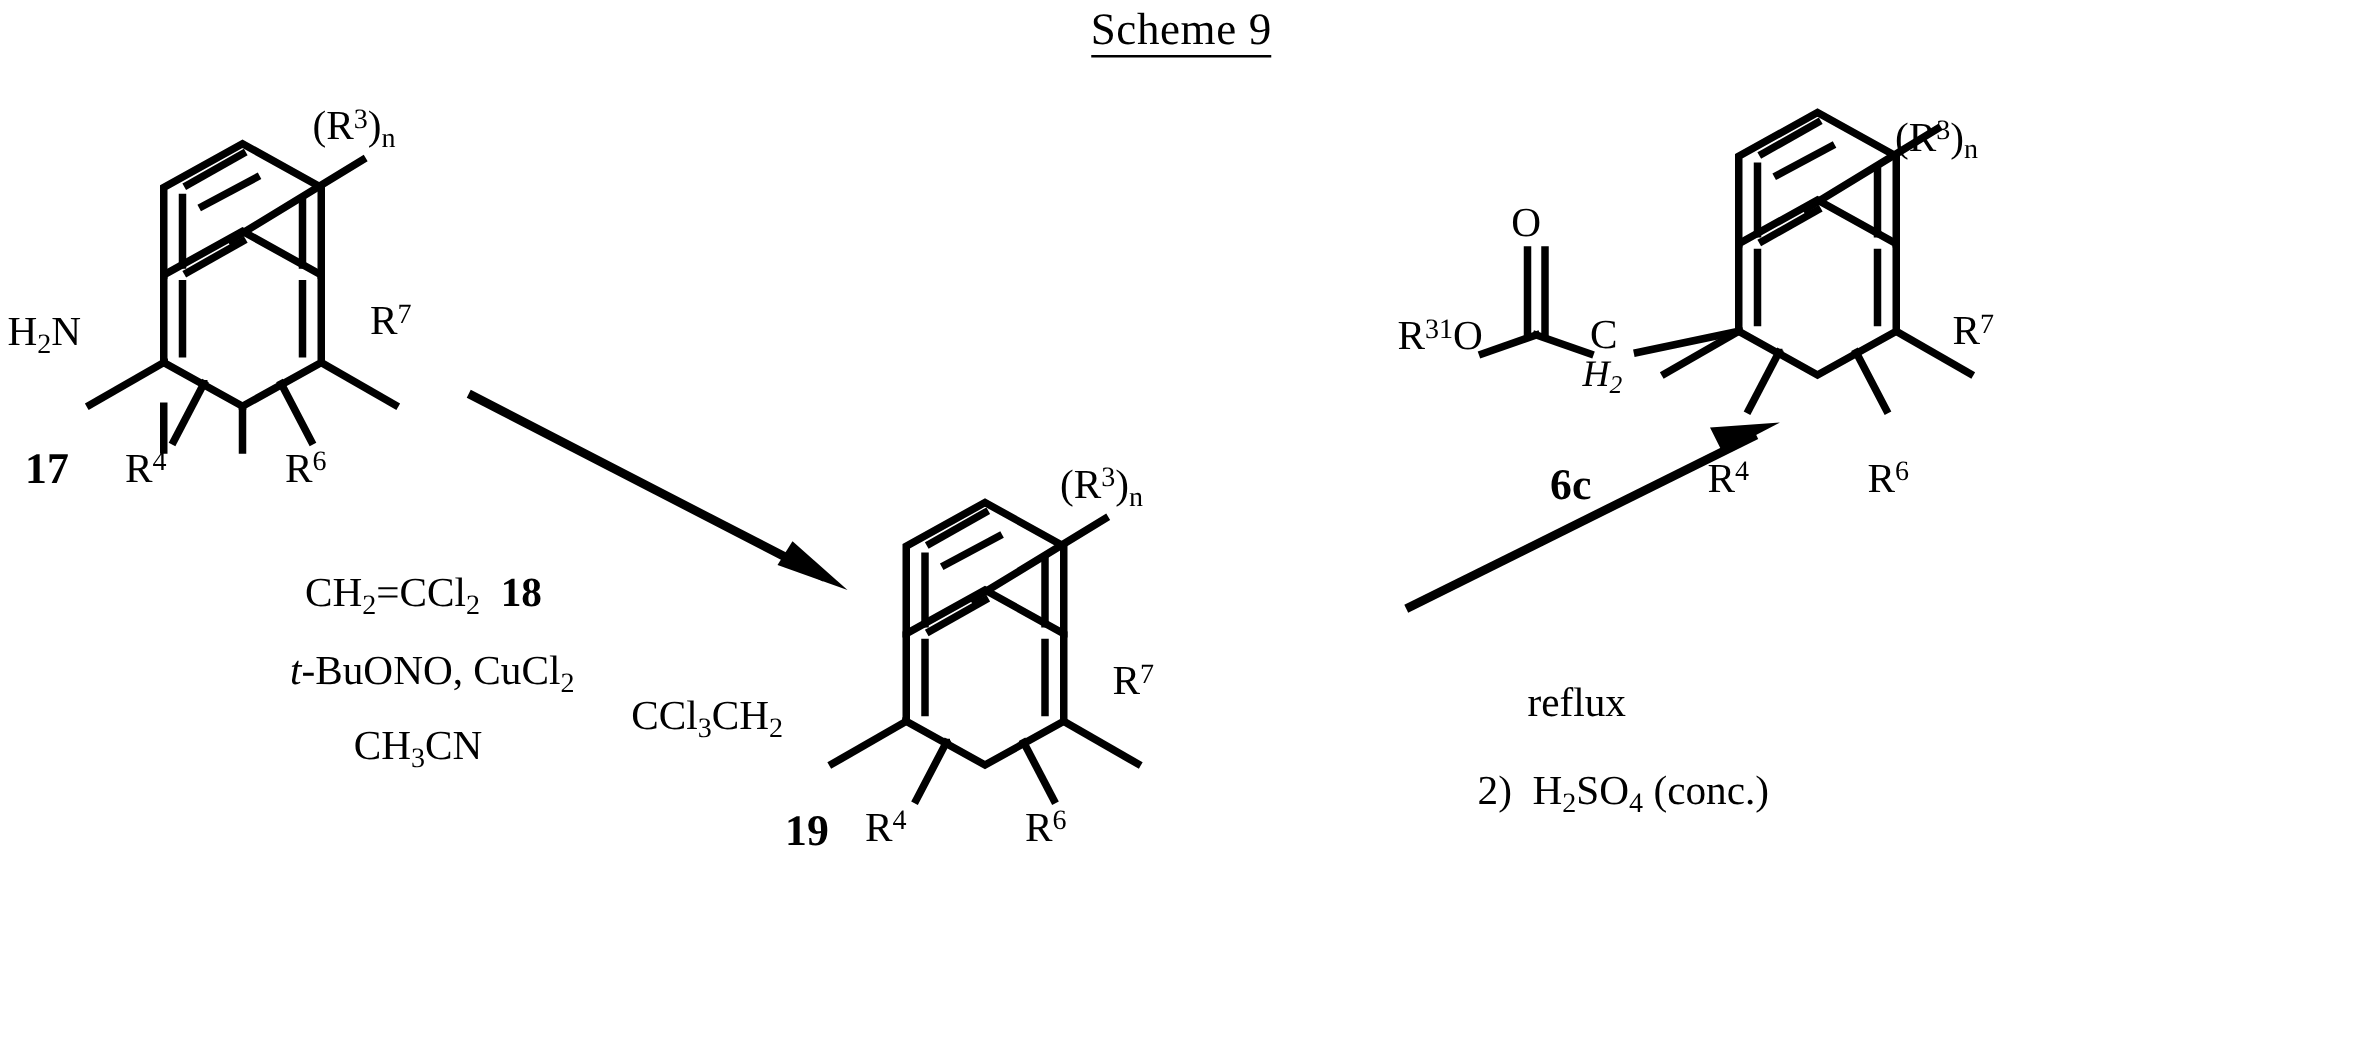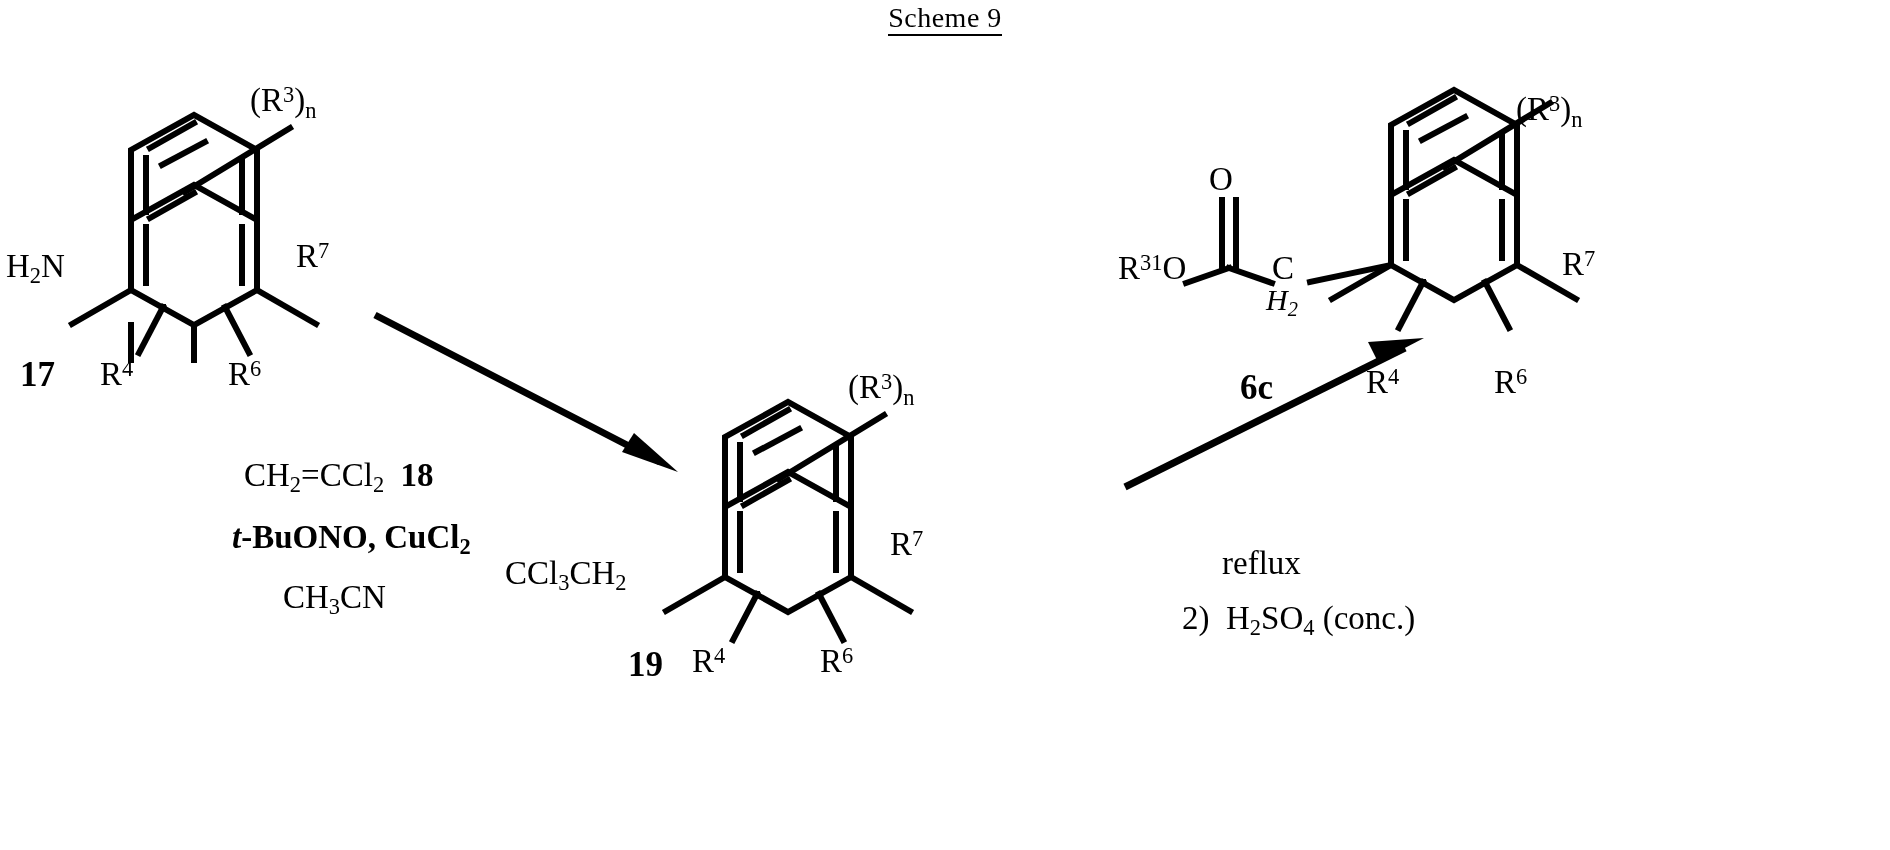--- a/index.html
+++ b/index.html
@@ -15,21 +15,21 @@
     font-family: "Liberation Serif", "DejaVu Serif", serif;
     color: #000000;
     overflow: hidden;
   }
   .scheme-title {
     position: absolute;
     left: 0;
     top: 2px;
     width: 1890px;
     text-align: center;
-    font-size: 28px;
+    font-size: 36px;
     letter-spacing: 0.5px;
   }
   .scheme-title span {
     border-bottom: 2px solid #000;
     padding-bottom: 1px;
   }
   .chem {
     position: absolute;
     font-family: "Liberation Serif", "DejaVu Serif", serif;
     font-size: 33px;
@@ -209,21 +209,21 @@
   </div>
 
   <div class="lbl-num" style="left:8px; top:355px;">17</div>
 
   <div class="cond-block" style="left:244px; top:452px;">
     <span class="cond-row">
       <span>CH</span><sub>2</sub><span>=CCl</span><sub>2</sub><span>&nbsp;&nbsp;</span><span class="b">18</span>
     </span>
   </div>
 
-  <div class="cond-block" style="left:232px; top:514px;font-weight:bold;">
+  <div class="cond-block" style="left:232px; top:514px;">
     <span class="cond-row">
       <span class="i">t</span><span>-BuONO, CuCl</span><sub>2</sub>
     </span>
   </div>
 
   <div class="cond-block" style="left:283px; top:574px;">
     <span class="cond-row">
       <span>CH</span><sub>3</sub><span>CN</span>
     </span>
   </div>
@@ -248,21 +248,21 @@
     <span>R</span><sup>6</sup>
   </div>
 
   <div class="lbl-num" style="left:616px; top:645px;">19</div>
 
 
   <div class="cond-block" style="left:1222px; top:540px;text-align:center;">
     <span class="cond-row">reflux</span>
   </div>
 
-  <div class="cond-block" style="left:1182px; top:595px;text-align:center;">
+  <div class="cond-block" style="left:1182px; top:610px;text-align:center;">
     <span class="cond-row">
       <span>2)</span><span>&nbsp;&nbsp;</span><span>H</span><sub>2</sub><span>SO</span><sub>4</sub><span>&nbsp;</span><span>(conc.)</span>
     </span>
   </div>
 
   <div class="chem" style="left:1209px; top:163px;">O</div>
 
   <div class="chem" style="left:1118px; top:252px;">
     <span>R</span><sup>31</sup><span>O</span>
   </div>

